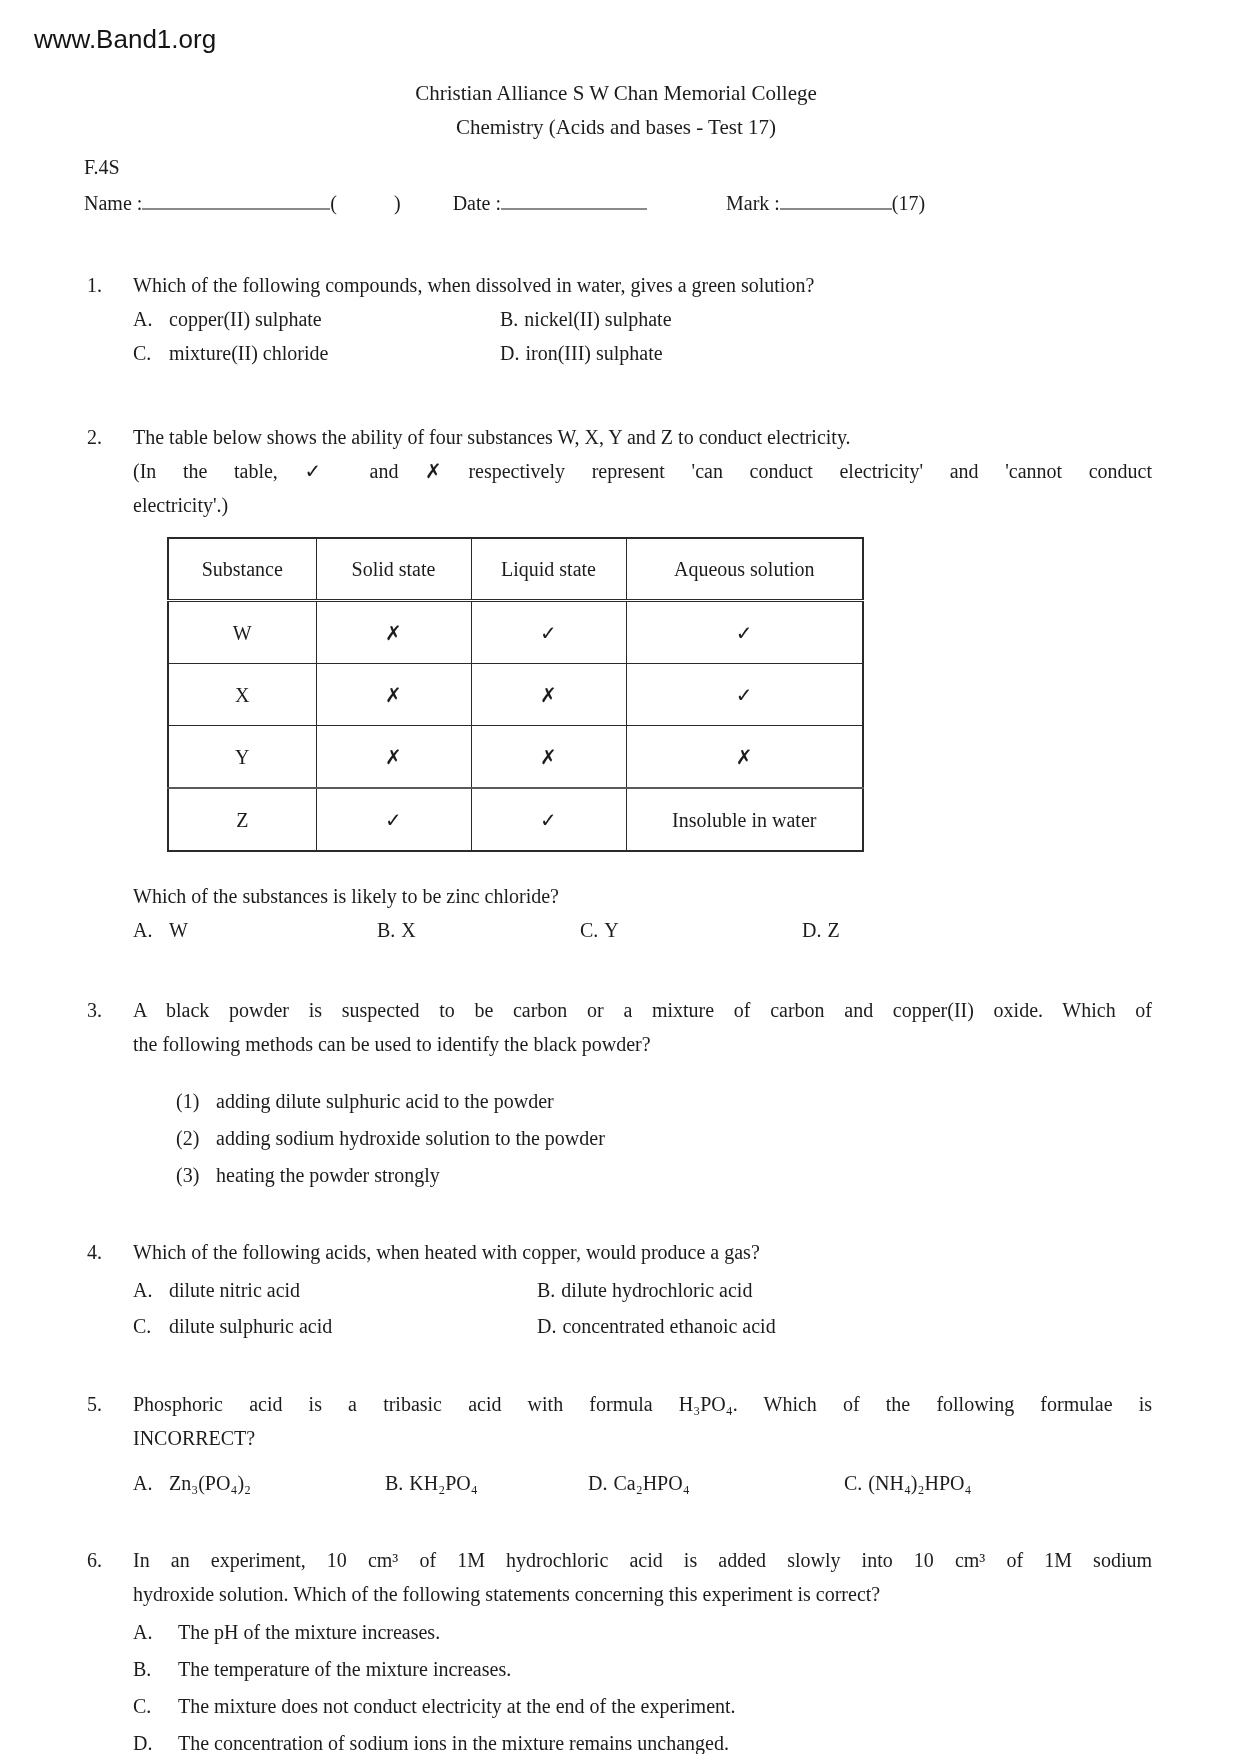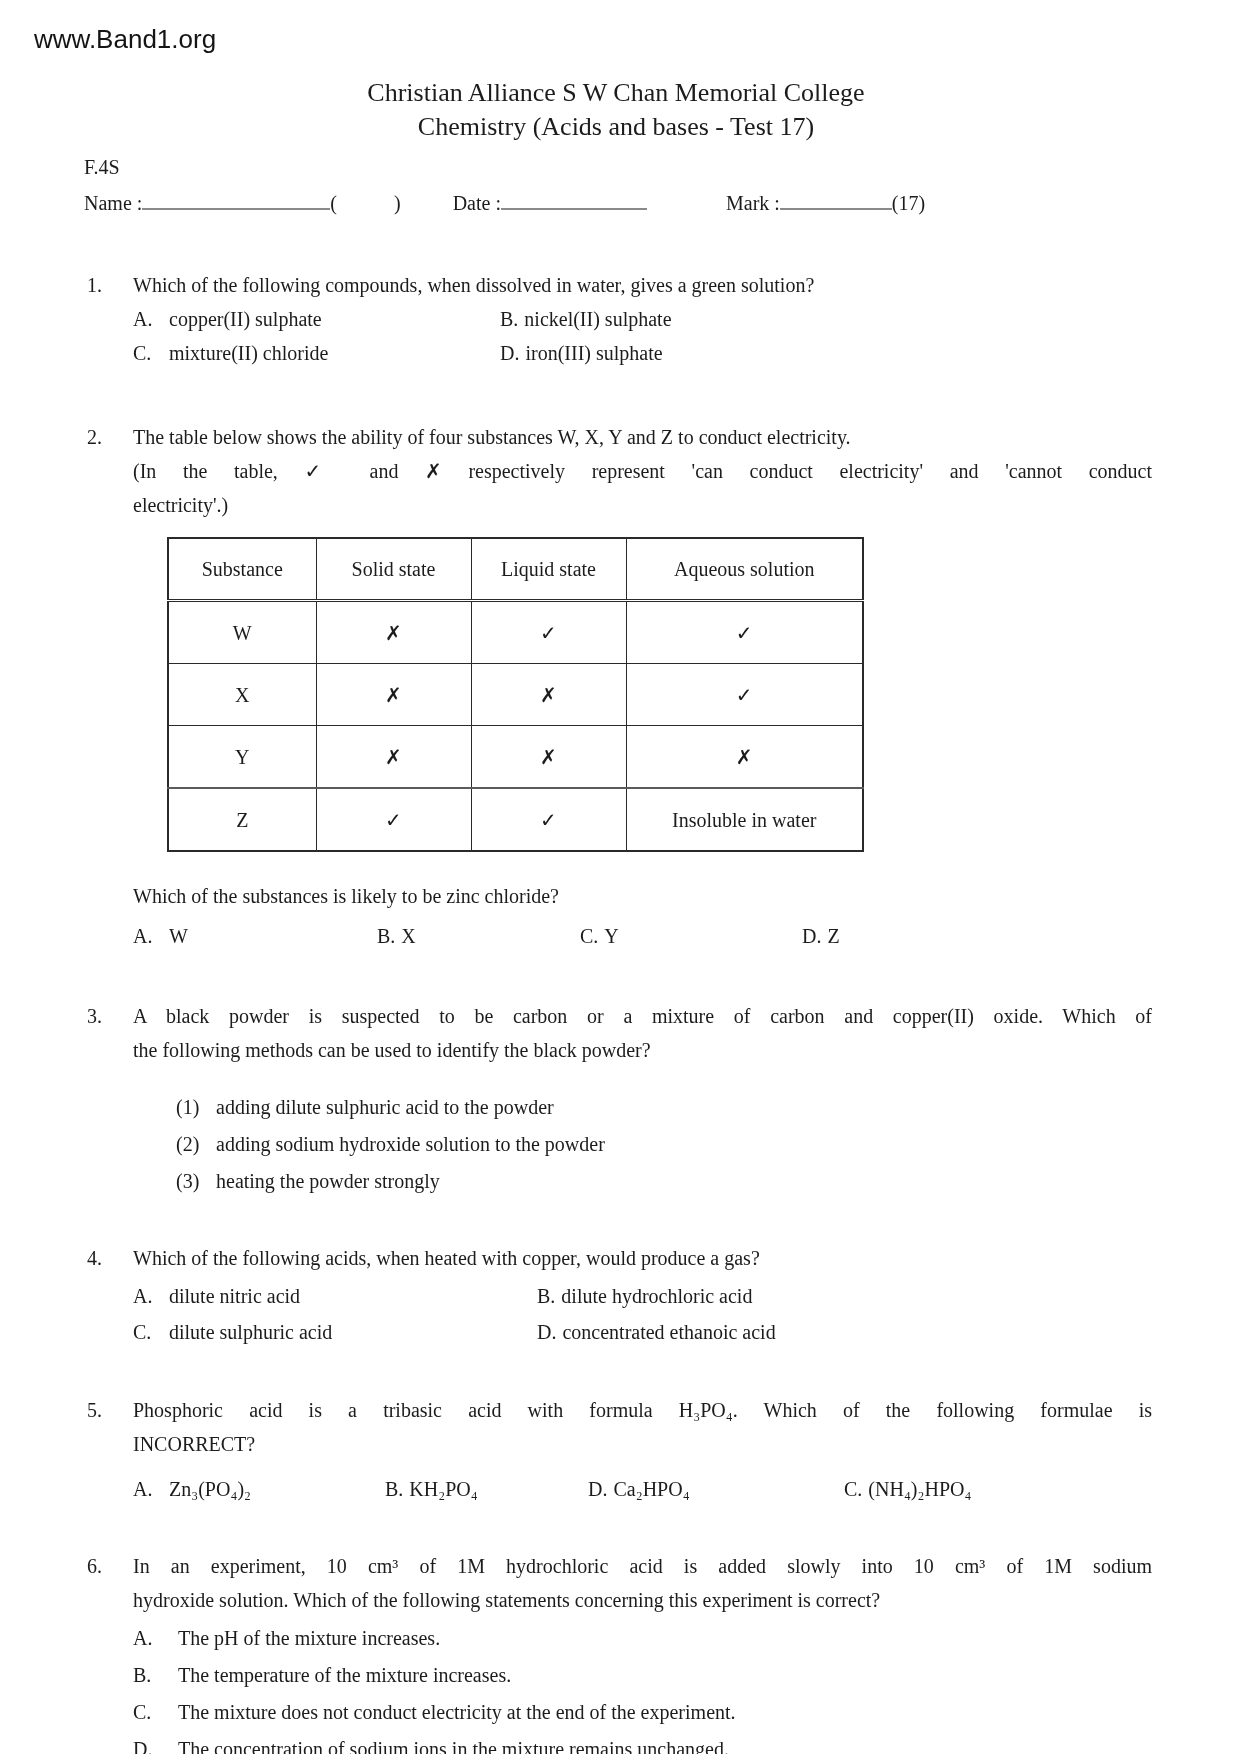--- a/index.html
+++ b/index.html
@@ -12,21 +12,21 @@
     font-family:"Liberation Serif","DejaVu Serif","DejaVu Sans",serif;
     font-size:20px;line-height:34px;
     color:#1c1c1c;
     overflow:hidden;
   }
   .watermark{
     position:absolute;left:34px;top:24px;
     font-family:"Liberation Sans","DejaVu Sans",sans-serif;
     font-size:26px;line-height:30px;color:#141414;
   }
-  .titles{margin:76px 26px 0 18px;text-align:center;font-size:26px;}
+  .titles{margin:76px 26px 0 18px;text-align:center;font-size:21px;}
   .f4s{margin:6px 0 0 84px;}
   .formline{margin:0 0 0 84px;line-height:38px;white-space:nowrap;}
   .blank{display:inline-block;border-bottom:2px solid #8a8a8a;height:24px;vertical-align:baseline;}
   .blank.name{width:188px;}
   .blank.date{width:146px;}
   .blank.mark{width:112px;}
   .paren-gap{display:inline-block;width:57px;}
   .gap-date{display:inline-block;width:52px;}
   .gap-mark{display:inline-block;width:79px;}
 
@@ -70,21 +70,21 @@
     text-align:center;vertical-align:middle;
     font-weight:normal;padding:12px;
     height:37px;line-height:22px;font-size:20px;
   }
   table.conduct th{height:36px;}
   table.conduct{border:2px solid #2a2a2a;}
   table.conduct thead th{border-bottom:3px double #2a2a2a;}
   table.conduct tr.rowY td{border-bottom:2px solid #5a5a5a;}
   .q2-question{margin-top:27px;}
 
-  .after-table-opts{margin-top:6px;}
+  .after-table-opts{margin-top:0;}
 </style>
 </head>
 <body>
 
 <div class="page">
 
   <div class="watermark">www.Band1.org</div>
 
   <div class="titles">
     <div>Christian Alliance S W Chan Memorial College</div>

